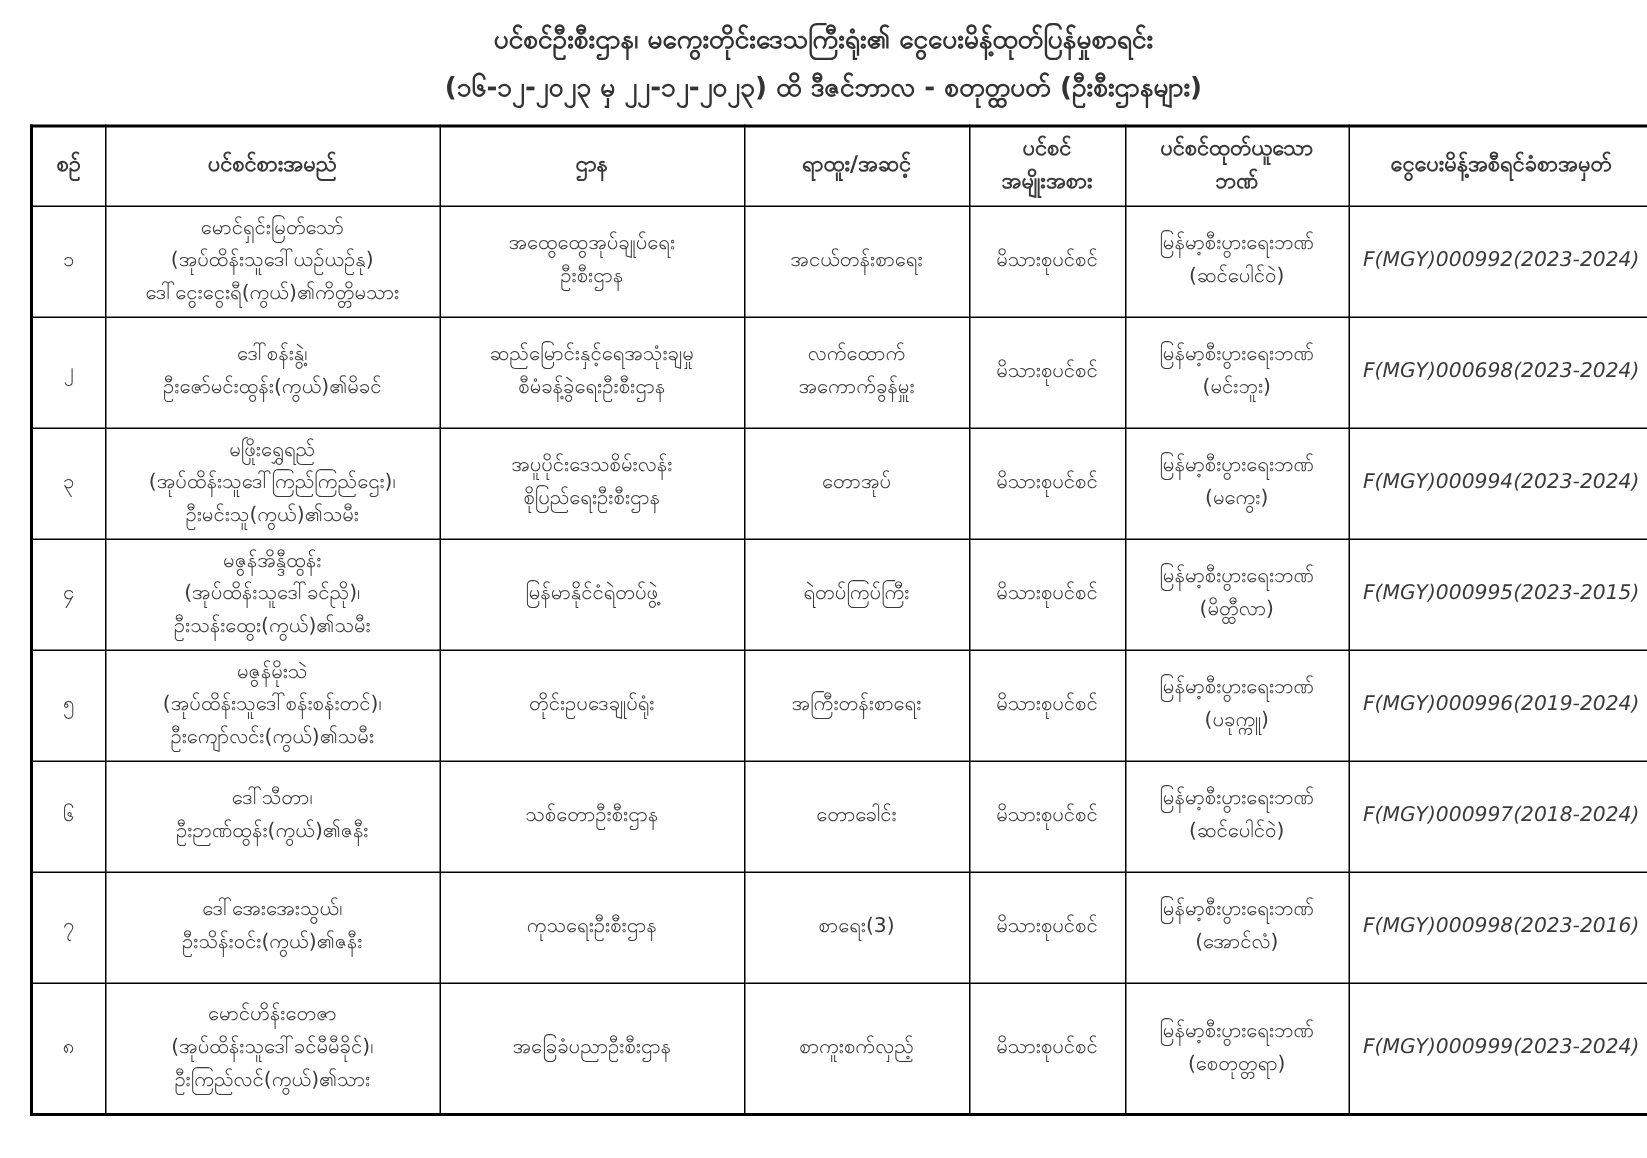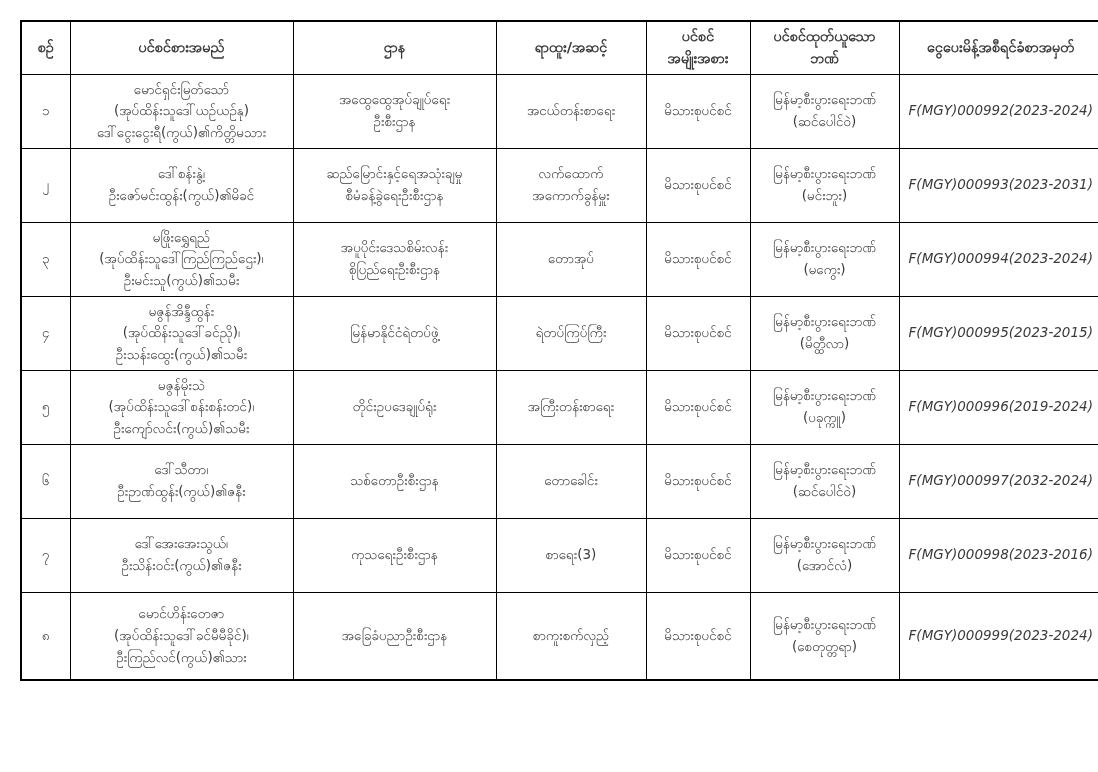--- a/index.html
+++ b/index.html
@@ -33,20 +33,22 @@
   table.report tbody tr { height:74px; }
   table.report tbody tr:last-child { height:88px; }
   td[data-name="cell-report_no"] { font-size:13.5px; letter-spacing:0;font-style:italic; }
 </style>
 </head>
 <body>
 
 <div class="page" data-name="document-page">
 
   <div class="doc-title" data-name="page-title">
+    <div class="t-line" data-name="page-title-line1">ပင်စင်ဦးစီးဌာန၊ မကွေးတိုင်းဒေသကြီးရုံး၏ ငွေပေးမိန့်ထုတ်ပြန်မှုစာရင်း</div>
+    <div class="t-line" data-name="page-title-line2">(၁၆-၁၂-၂၀၂၃ မှ ၂၂-၁၂-၂၀၂၃) ထိ ဒီဇင်ဘာလ - စတုတ္ထပတ် (ဦးစီးဌာနများ)</div>
   </div>
 
   <table class="report" data-name="pension-payment-table">
     <colgroup>
       <col style="width:49px">
       <col style="width:223px">
       <col style="width:203px">
       <col style="width:150px">
       <col style="width:104px">
       <col style="width:149px">
@@ -124,21 +126,21 @@
             <div data-name="cell-line">အကောက်ခွန်မှူး</div>
           </td>
           <td data-name="cell-pension_type">
             <div data-name="cell-line">မိသားစုပင်စင်</div>
           </td>
           <td data-name="cell-bank">
             <div data-name="cell-line">မြန်မာ့စီးပွားရေးဘဏ်</div>
             <div data-name="cell-line">(မင်းဘူး)</div>
           </td>
           <td data-name="cell-report_no">
-            <div data-name="cell-line">F(MGY)000993(2023-2031)</div>
+            <div data-name="cell-line">F(MGY)000698(2023-2024)</div>
           </td>
         </tr>
         <tr data-name="table-row">
           <td data-name="cell-serial">
             <div data-name="cell-line">၃</div>
           </td>
           <td data-name="cell-name">
             <div data-name="cell-line">မဖြိုးရွှေရည်</div>
             <div data-name="cell-line">(အုပ်ထိန်းသူဒေါ်ကြည်ကြည်ဌေး)၊</div>
             <div data-name="cell-line">ဦးမင်းသူ(ကွယ်)၏သမီး</div>
@@ -228,21 +230,21 @@
             <div data-name="cell-line">တောခေါင်း</div>
           </td>
           <td data-name="cell-pension_type">
             <div data-name="cell-line">မိသားစုပင်စင်</div>
           </td>
           <td data-name="cell-bank">
             <div data-name="cell-line">မြန်မာ့စီးပွားရေးဘဏ်</div>
             <div data-name="cell-line">(ဆင်ပေါင်ဝဲ)</div>
           </td>
           <td data-name="cell-report_no">
-            <div data-name="cell-line">F(MGY)000997(2032-2024)</div>
+            <div data-name="cell-line">F(MGY)000997(2018-2024)</div>
           </td>
         </tr>
         <tr data-name="table-row">
           <td data-name="cell-serial">
             <div data-name="cell-line">၇</div>
           </td>
           <td data-name="cell-name">
             <div data-name="cell-line">ဒေါ်အေးအေးသွယ်၊</div>
             <div data-name="cell-line">ဦးသိန်းဝင်း(ကွယ်)၏ဇနီး</div>
           </td>

